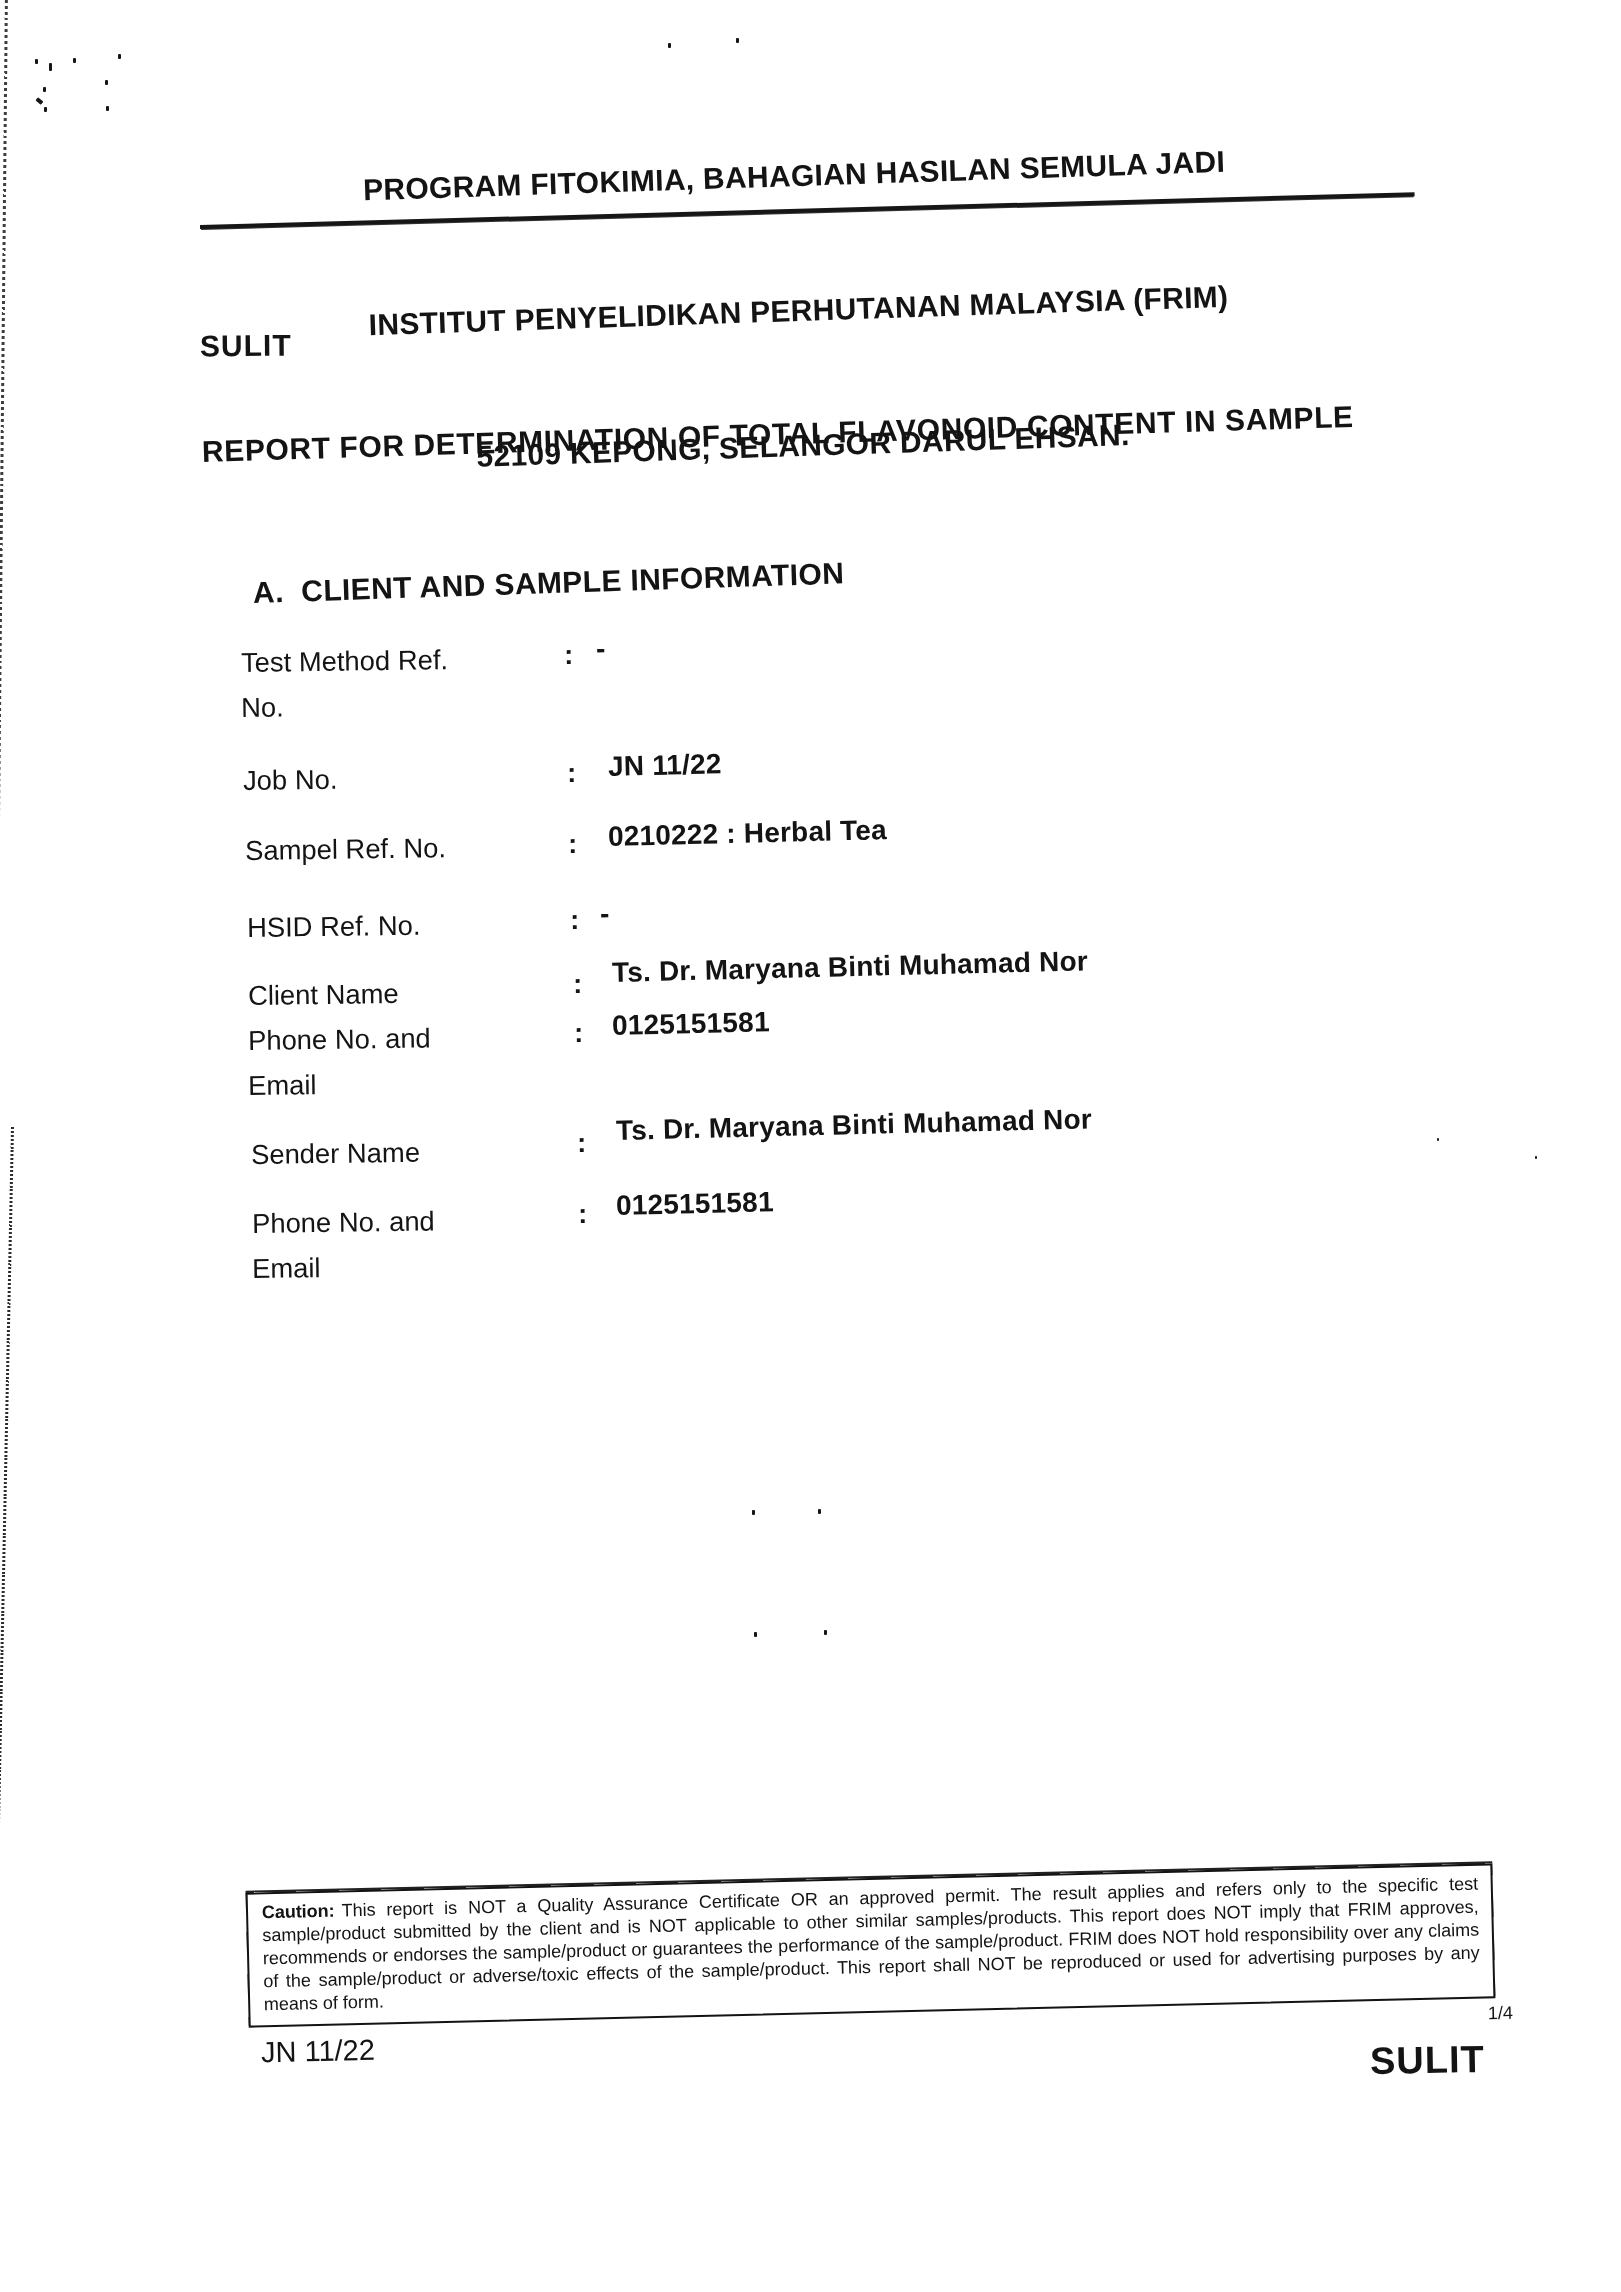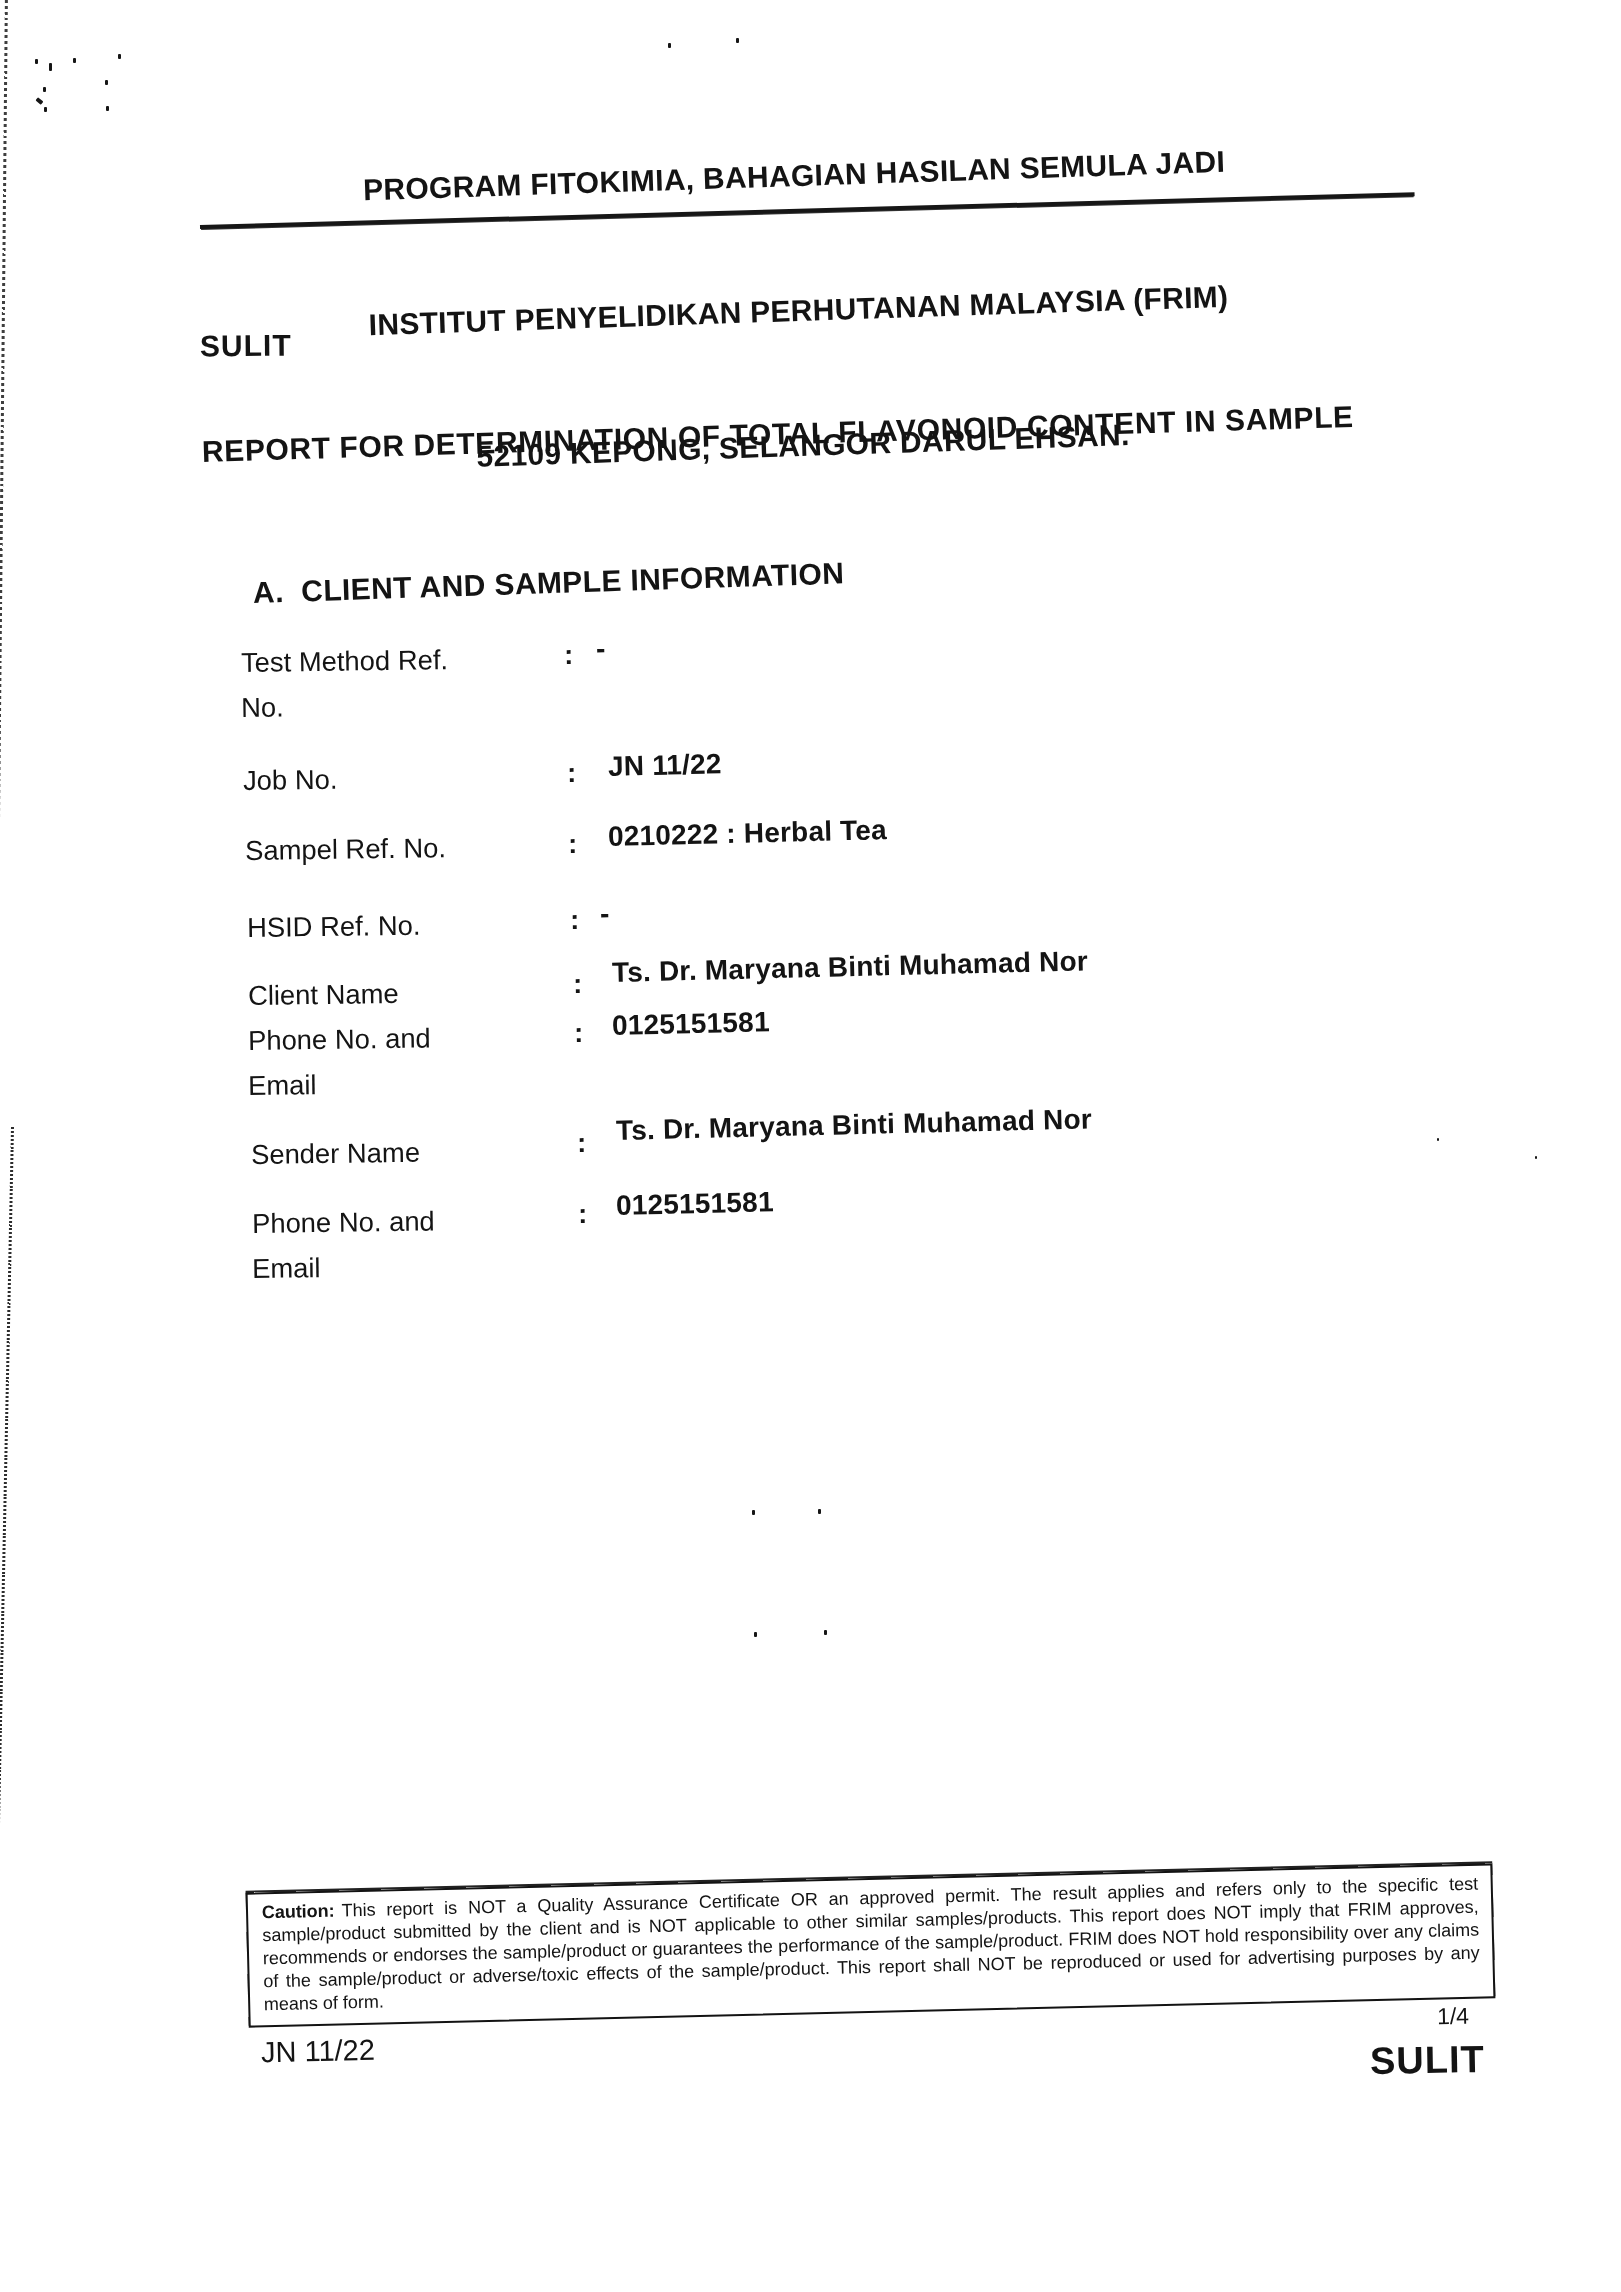--- a/index.html
+++ b/index.html
@@ -49,21 +49,21 @@
     padding:6.9px 12.7px 8.8px 13.7px;
     font-size:18px;line-height:23px;
     text-align:justify;
     transform:rotate(-1.35deg);transform-origin:center;
     box-sizing:border-box;
     box-shadow:0 -2px 0 0 #222;
   }
   .caution-label{font-weight:700;margin-right:6.9px;}
   
   .footer-job{left:261px;top:2035px;font-size:29px;transform:rotate(-1.3deg);}
-  .footer-page{left:1437px;top:2003px;font-size:23px;transform:rotate(-1deg);}
+  .footer-page{left:1488px;top:2003px;font-size:18px;transform:rotate(-1deg);}
   .footer-sulit{left:1370px;top:2039px;font-size:38px;font-weight:700;letter-spacing:1px;transform:rotate(-1deg);}
   
   .edge-line-1{
     position:absolute;left:4.9px;top:-11.8px;width:2.9px;height:2352px;
     background-image:repeating-linear-gradient(to bottom,#1c1c1c 0 2.9px,transparent 2.9px 5.9px);
     transform:rotate(.55deg);transform-origin:top left;opacity:.85;
   }
   .edge-line-2{
     position:absolute;left:10.8px;top:1127px;width:2.9px;height:1225px;
     background-image:repeating-linear-gradient(to bottom,#151515 0 2px,transparent 2px 3.9px);

